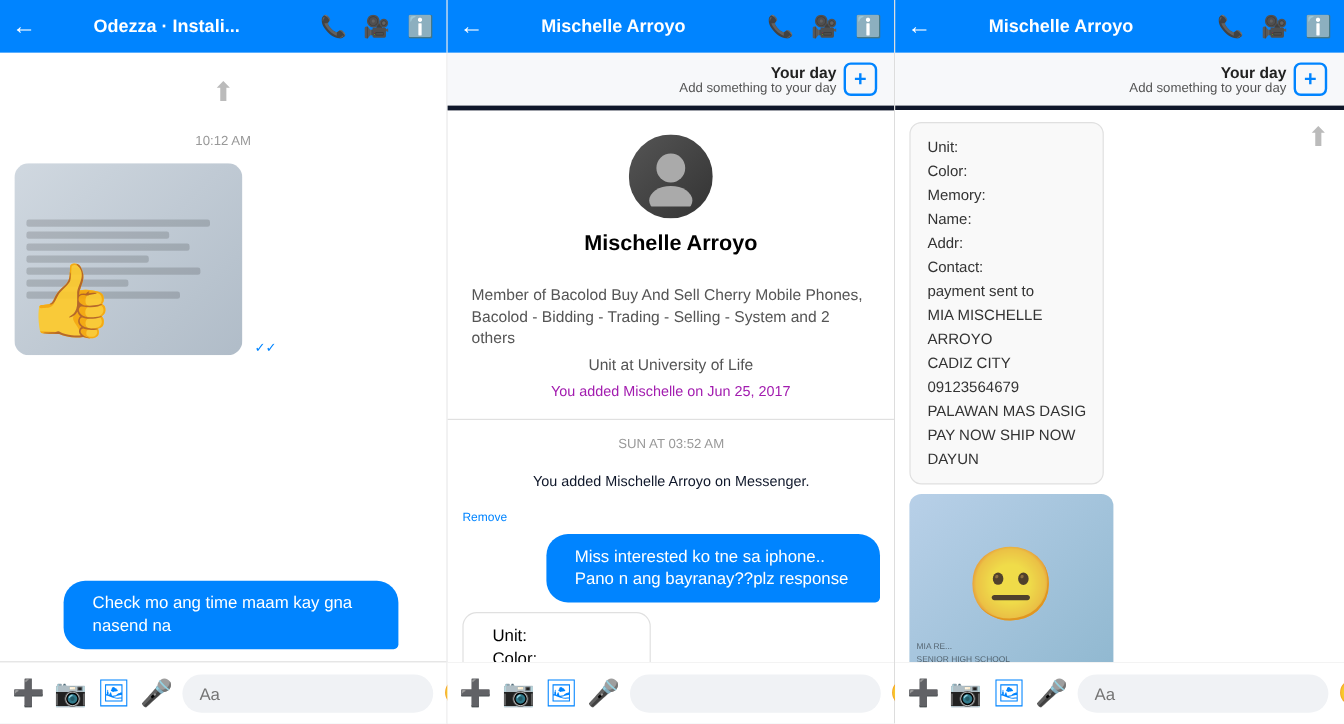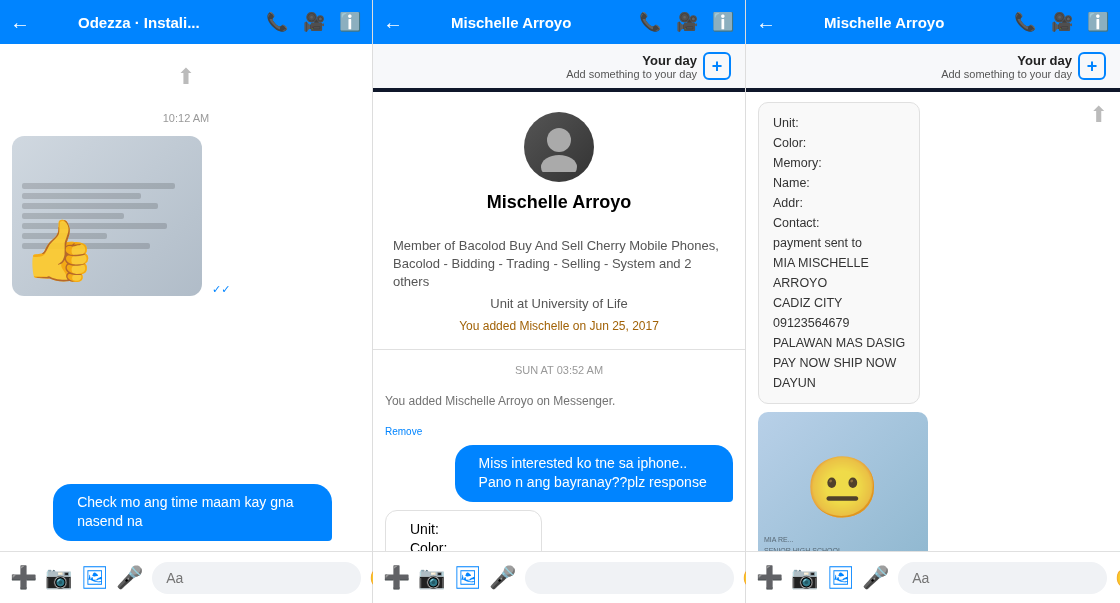--- a/index.html
+++ b/index.html
@@ -223,21 +223,21 @@
       line-height: 1.4;
     }
     .profile-work {
       font-size: 13px;
       color: #555;
       text-align: center;
       margin-top: 4px;
     }
     .profile-added {
       font-size: 12px;
-      color: #a16207;
+      color: #a21caf;
       margin-top: 8px;
       text-align: right;
     }
 
     
     .your-day-bar {
       display: flex;
       align-items: center;
       justify-content: flex-end;
       padding: 8px 14px;
@@ -265,22 +265,23 @@
       justify-content: center;
       color: #0084ff;
       font-size: 18px;
       font-weight: 700;
       cursor: pointer;
       flex-shrink: 0;
     }
 
     
     .system-msg {
+      text-align: center;
       font-size: 12px;
-      color: #737373;
+      color: #0f172a;
       padding: 6px 0;
     }
     .remove-link {
       color: #0084ff;
       cursor: pointer;
       display: block;
       font-size: 10px;
       margin-top: 4px;
     }
     .receipt-lines {

